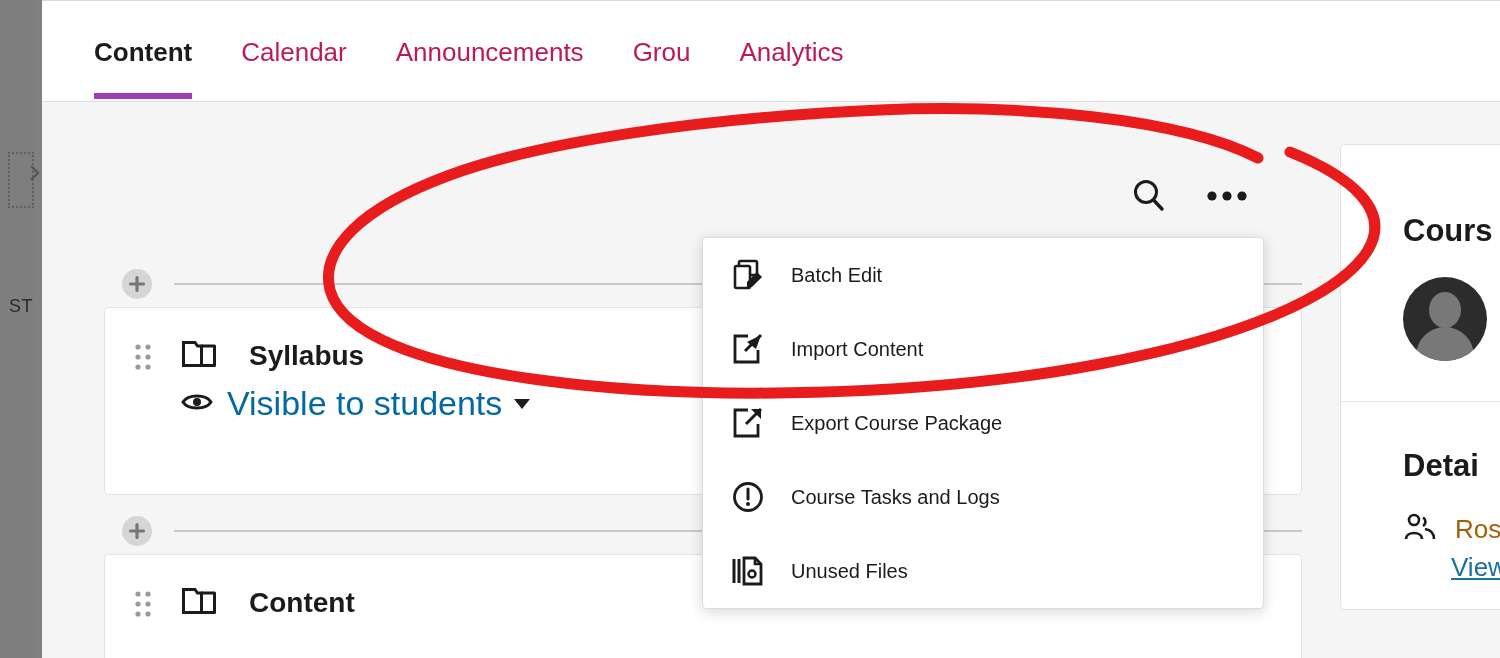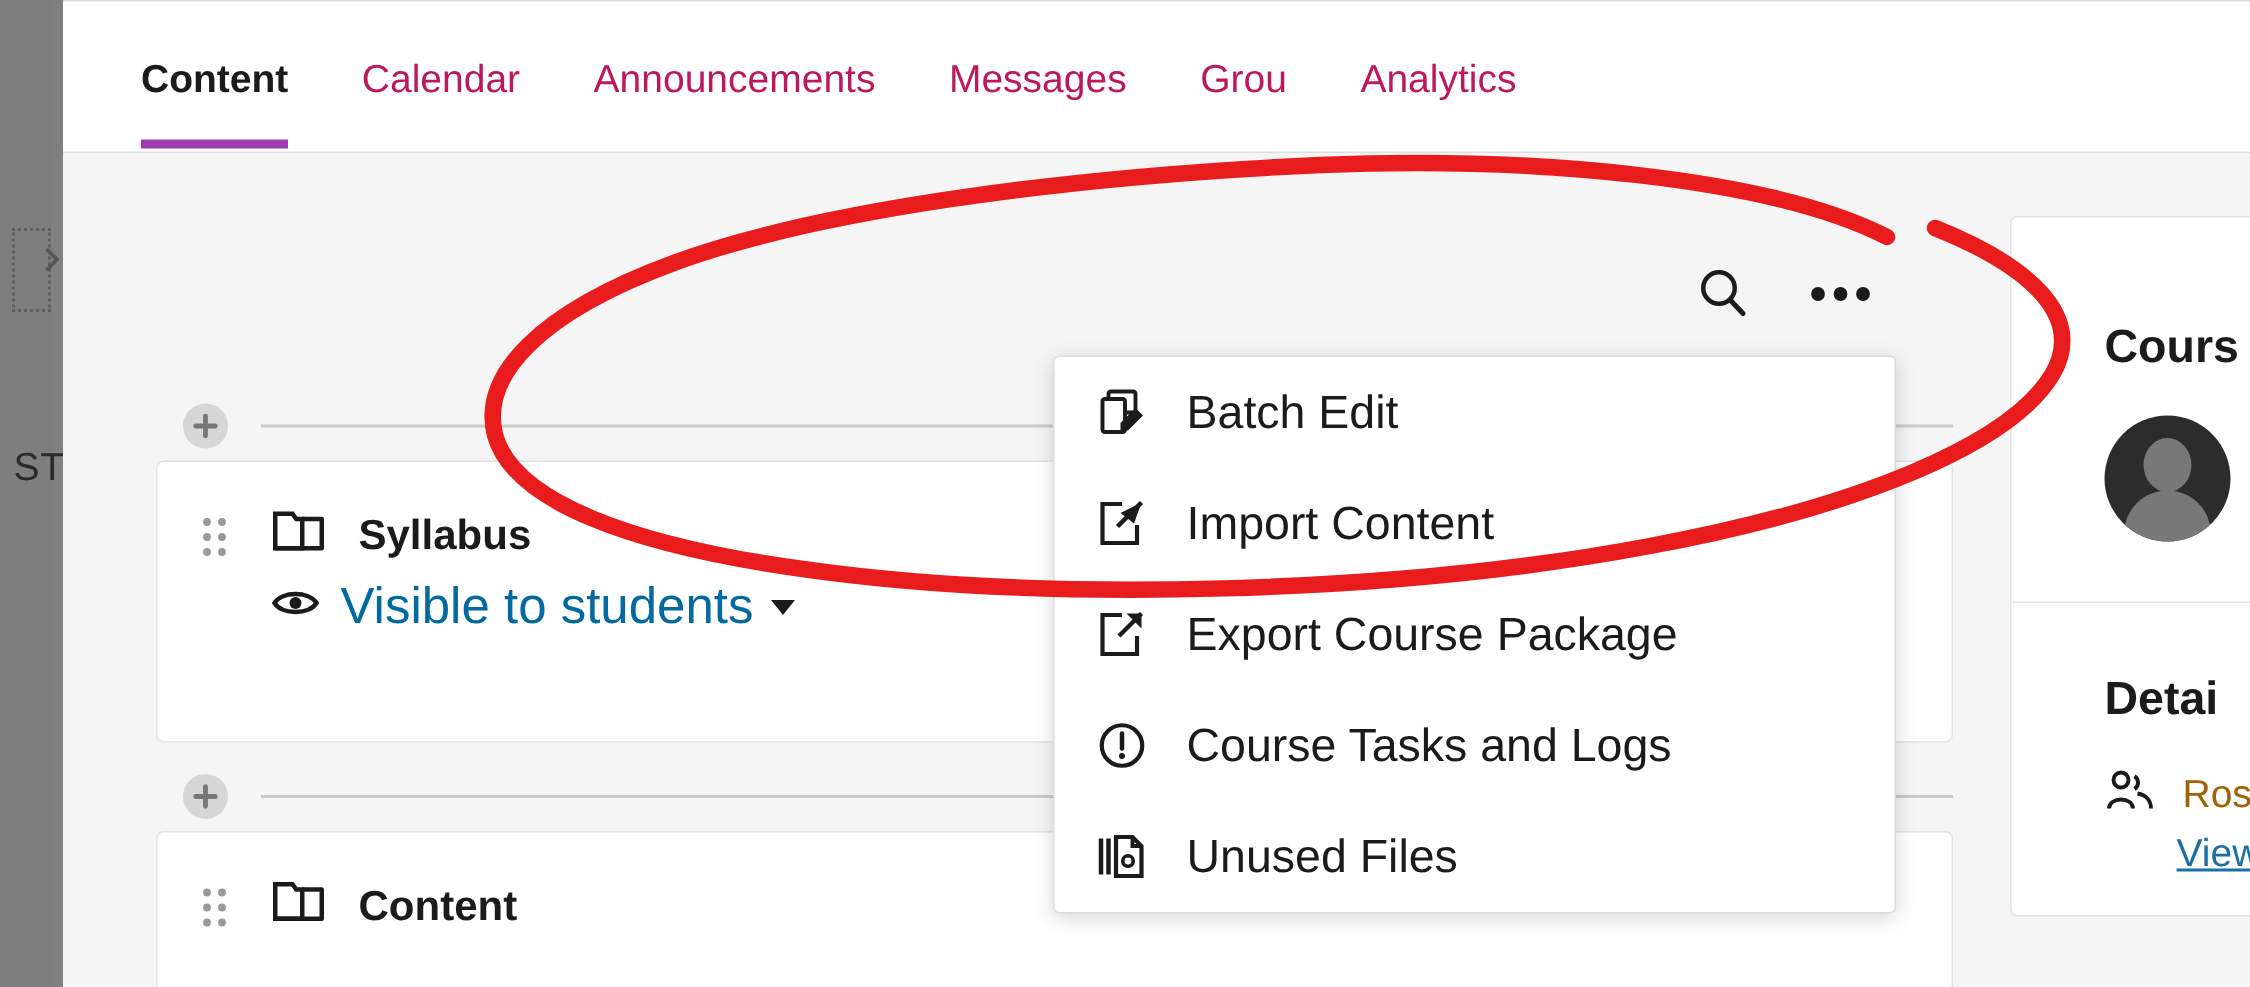--- a/index.html
+++ b/index.html
@@ -26,21 +26,21 @@
     border: 2px dotted #5f5f5f;
     background: transparent;
   }
   .rail-chevron {
     position: absolute; left: 26px; top: 164px;
     width: 18px; height: 18px;
   }
   .rail-chevron svg { display:block; }
   .rail-label {
     position: absolute; left: 9px; top: 296px;
-    font-size: 26px; color: #2b2b2b; letter-spacing: .5px;
+    font-size: 18px; color: #2b2b2b; letter-spacing: .5px;
     white-space: nowrap; overflow: hidden; width: 33px;
   }
 
   
   .tabbar {
     position: absolute; left: 42px; top: 0; width: 1458px; height: 102px;
     background: #ffffff;
     border-top: 1px solid #d9d9d9;
     border-bottom: 1px solid #dedede;
     z-index: 2;
@@ -87,38 +87,38 @@
   
   .card {
     position: absolute; left: 62px; width: 1198px;
     background: #ffffff;
     border: 1px solid #e3e3e3;
     border-radius: 5px;
   }
   .card-row { display: flex; align-items: center; padding: 30px 0 0 28px; }
   .drag-handle { width: 22px; height: 30px; flex: 0 0 auto; cursor: grab; }
   .folder-ico { margin-left: 26px; flex: 0 0 auto; }
-  .card-title { margin-left: 22px; font-size: 28px; font-weight: bold; color: #1b1b1b; }
+  .card-title { margin-left: 32px; font-size: 28px; font-weight: bold; color: #1b1b1b; }
   .visibility { display: flex; align-items: center; padding: 10px 0 0 76px; cursor: pointer; }
   .vis-label { margin-left: 14px; font-size: 34px; color: #0369a1; }
   .caret { margin-left: 12px; width: 0; height: 0; border-left: 8px solid transparent; border-right: 8px solid transparent; border-top: 10px solid #1b1b1b; }
 
   
   .menu {
     position: absolute; left: 702px; top: 237px; width: 562px;
     background: #ffffff;
     border: 1px solid #dcdcdc;
     border-radius: 4px;
     box-shadow: 0 3px 14px rgba(0,0,0,.16);
     z-index: 5;
     overflow: hidden;
   }
   .menu-item { display: flex; align-items: center; height: 74px; padding-left: 28px; cursor: pointer; }
   .menu-ico { width: 34px; height: 34px; flex: 0 0 auto; display:flex; align-items:center; justify-content:center; }
-  .menu-text { margin-left: 26px; font-size: 31px; color: #1b1b1b; white-space: nowrap; }
+  .menu-text { margin-left: 26px; font-size: 20px; color: #1b1b1b; white-space: nowrap; }
 
   
   .side {
     position: absolute; left: 1340px; top: 144px; width: 200px;
     background: #ffffff; border: 1px solid #e3e3e3; border-radius: 5px;
     z-index: 1;
   }
   .side-title { padding: 68px 0 0 62px; font-size: 31px; font-weight: bold; color: #1b1b1b; white-space: nowrap; }
   .avatar-wrap { padding: 28px 0 40px 62px; }
   .avatar {
@@ -150,21 +150,20 @@
         </svg>
     </div>
     <div class="rail-label">ST</div>
   </div>
 
   <div class="tabbar">
     <div class="tabs" id="tabs">
         <div class="tab active">Content</div>
         <div class="tab">Calendar</div>
         <div class="tab">Announcements</div>
-        <div class="tab">Messages</div>
         <div class="tab">Grou</div>
         <div class="tab">Analytics</div>
       </div>
   </div>
 
   <div class="main">
 
 
     <div class="hdr-actions">
       <div class="icon-btn">

